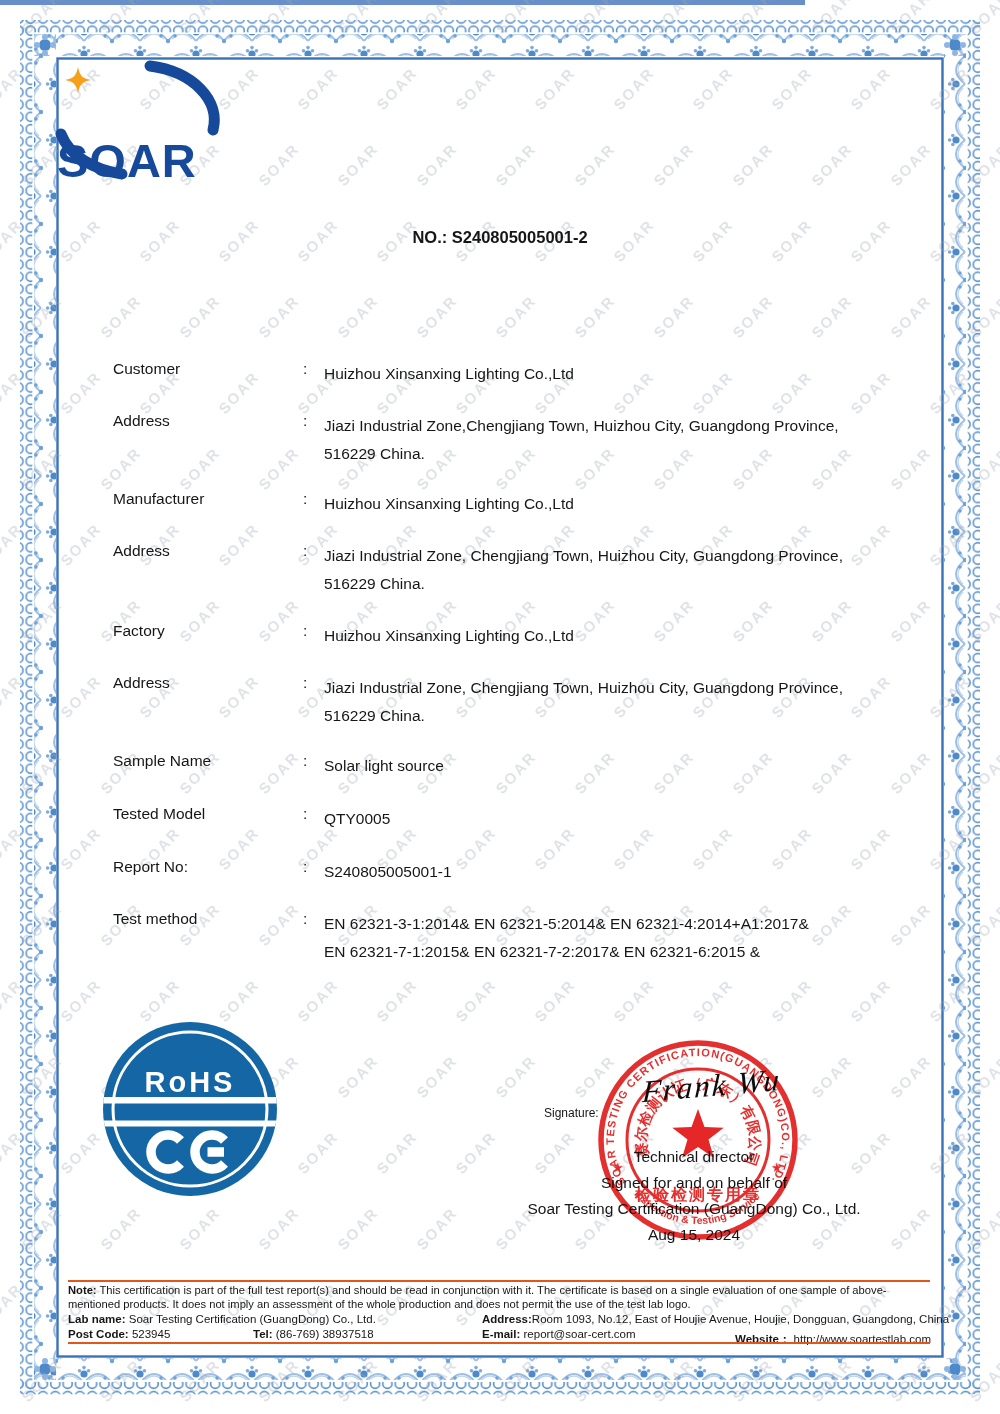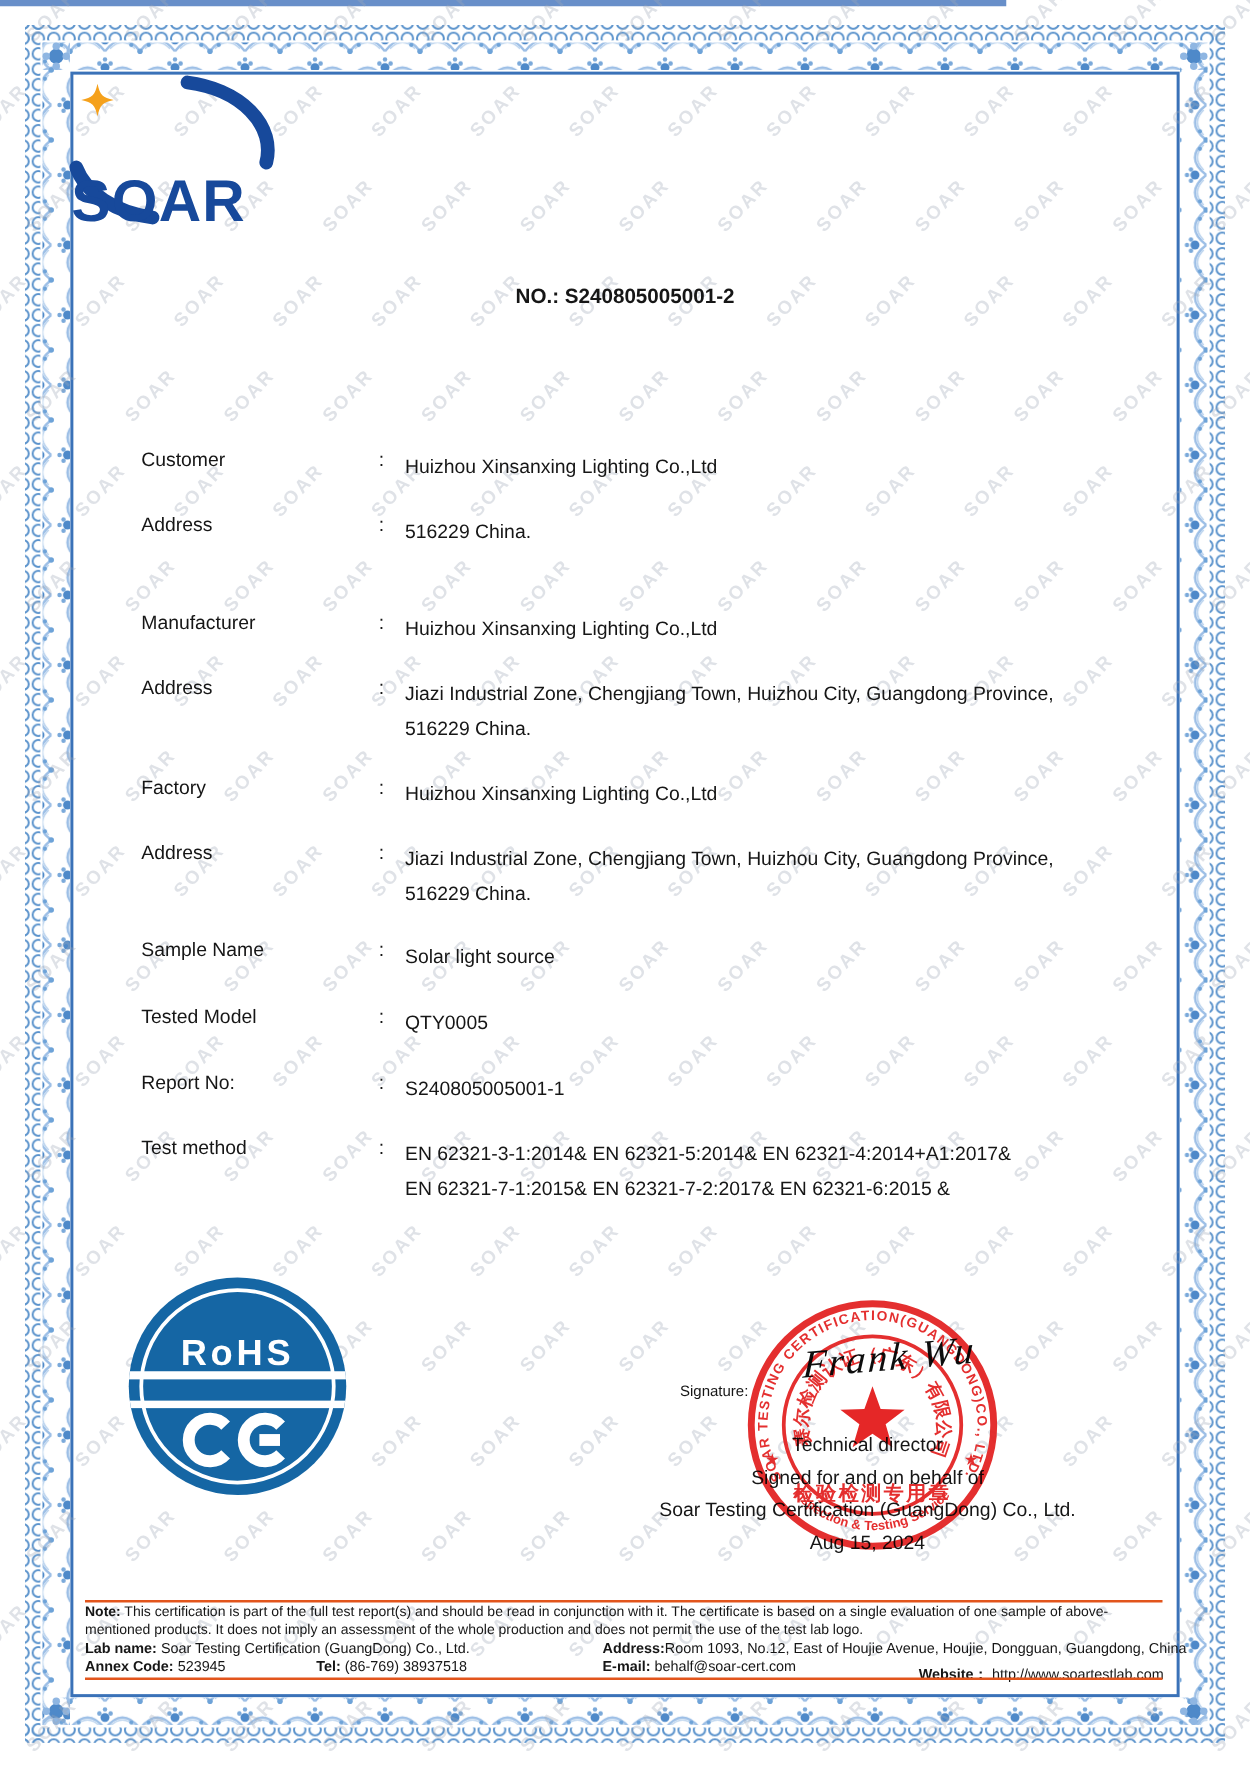--- a/index.html
+++ b/index.html
@@ -391,20 +391,21 @@
       <span class="lbl">Customer</span>
       <span class="cln">:</span>
       <div class="val">
           <div>Huizhou Xinsanxing Lighting Co.,Ltd</div>
         </div>
     </div>
     <div class="row" style="top:412px">
       <span class="lbl">Address</span>
       <span class="cln">:</span>
       <div class="val">
+        <div>Jiazi Industrial Zone,Chengjiang Town, Huizhou City, Guangdong Province,</div>
           <div>516229 China.</div>
       </div>
     </div>
     <div class="row" style="top:490px">
       <span class="lbl">Manufacturer</span>
       <span class="cln">:</span>
       <div class="val">
           <div>Huizhou Xinsanxing Lighting Co.,Ltd</div>
         </div>
     </div>
@@ -511,27 +512,27 @@
     <div class="note">
       <b>Note:</b><span> This certification is part of the full test report(s) and should be read in conjunction with it. The certificate is based on a single evaluation of one sample of above-mentioned products. It does not imply an assessment of the whole production and does not permit the use of the test lab logo.</span>
     </div>
     <div class="frow" style="left:68px;top:1313px">
       <b>Lab name:</b><span> Soar Testing Certification (GuangDong) Co., Ltd.</span>
     </div>
     <div class="frow" style="left:482px;top:1313px">
       <b>Address:</b><span>Room 1093, No.12, East of Houjie Avenue, Houjie, Dongguan, Guangdong, China</span>
     </div>
     <div class="frow" style="left:68px;top:1328px">
-      <b>Annex Code:</b><span> 523945</span>
+      <b>Post Code:</b><span> 523945</span>
     </div>
     <div class="frow" style="left:253px;top:1328px">
       <b>Tel:</b><span>  (86-769) 38937518</span>
     </div>
     <div class="frow" style="left:482px;top:1328px">
-      <b>E-mail:</b><span> behalf@soar-cert.com</span>
+      <b>E-mail:</b><span> report@soar-cert.com</span>
     </div>
     <div class="frow" style="left:735px;top:1332px">
       <b>Website：</b><span> http://www.soartestlab.com</span>
     </div>
     <div class="fline" style="top:1342px"></div>
 
   </div>
 </div>
 
 </body></html>

